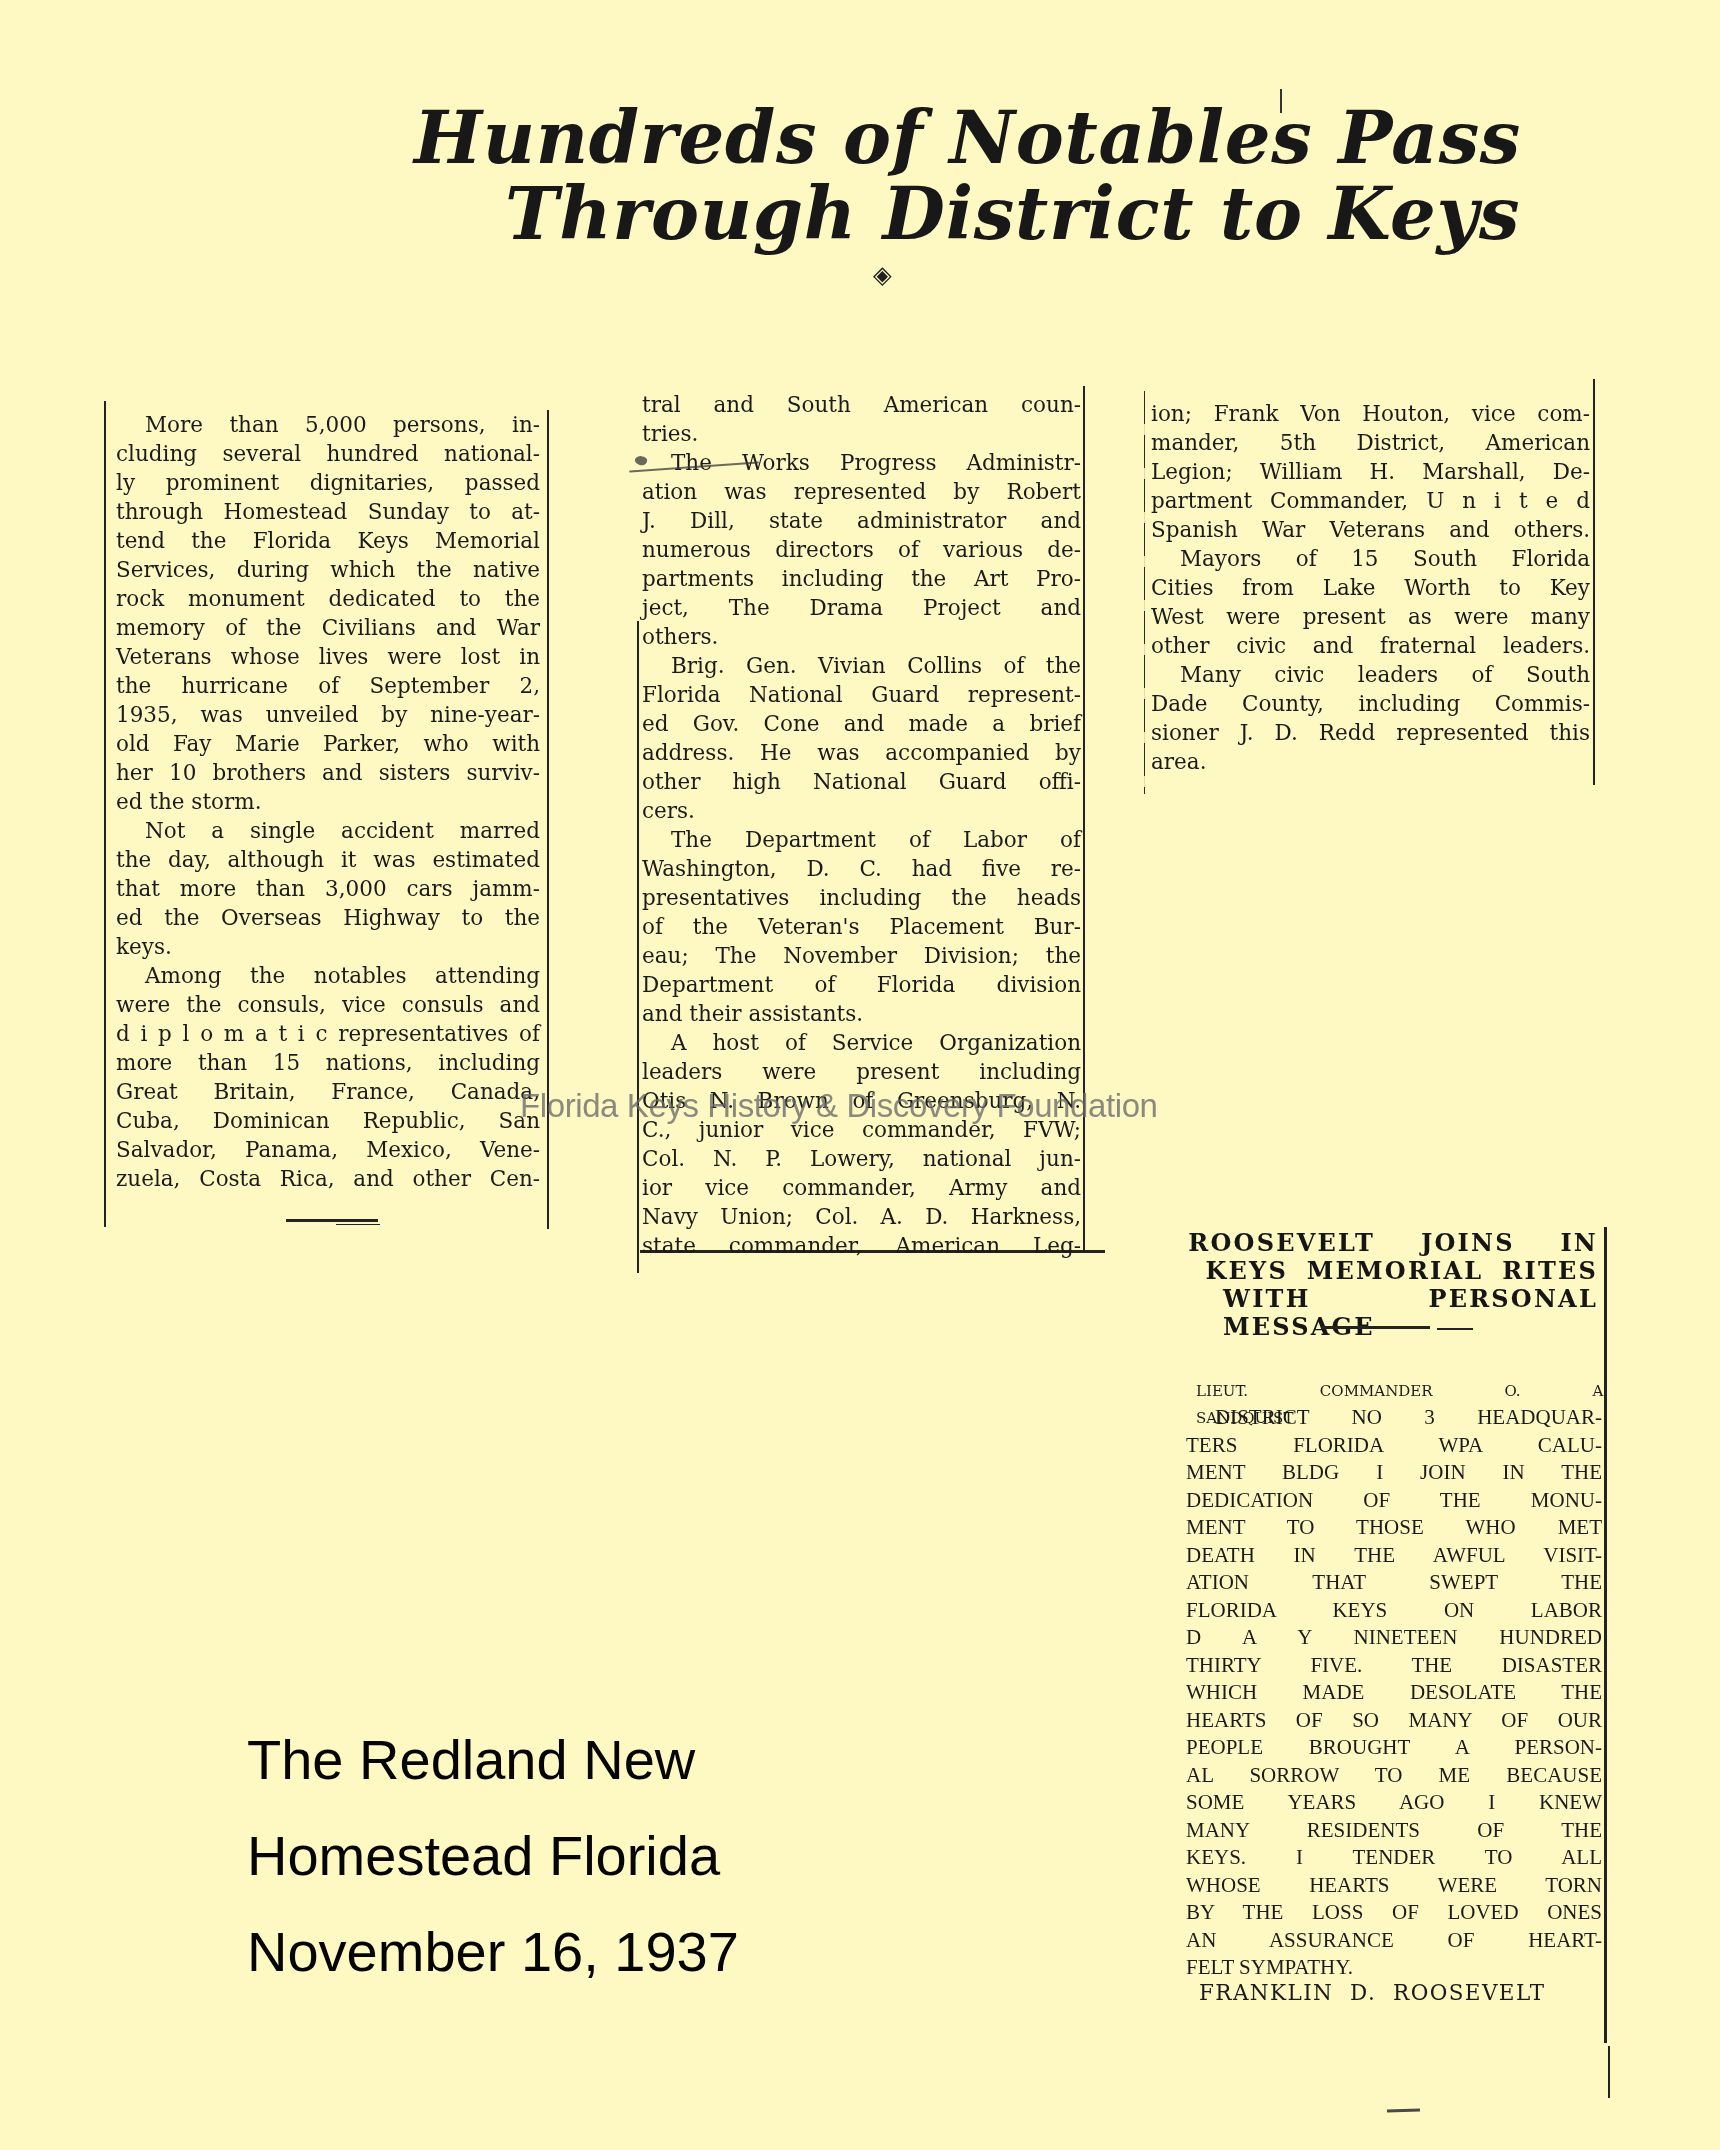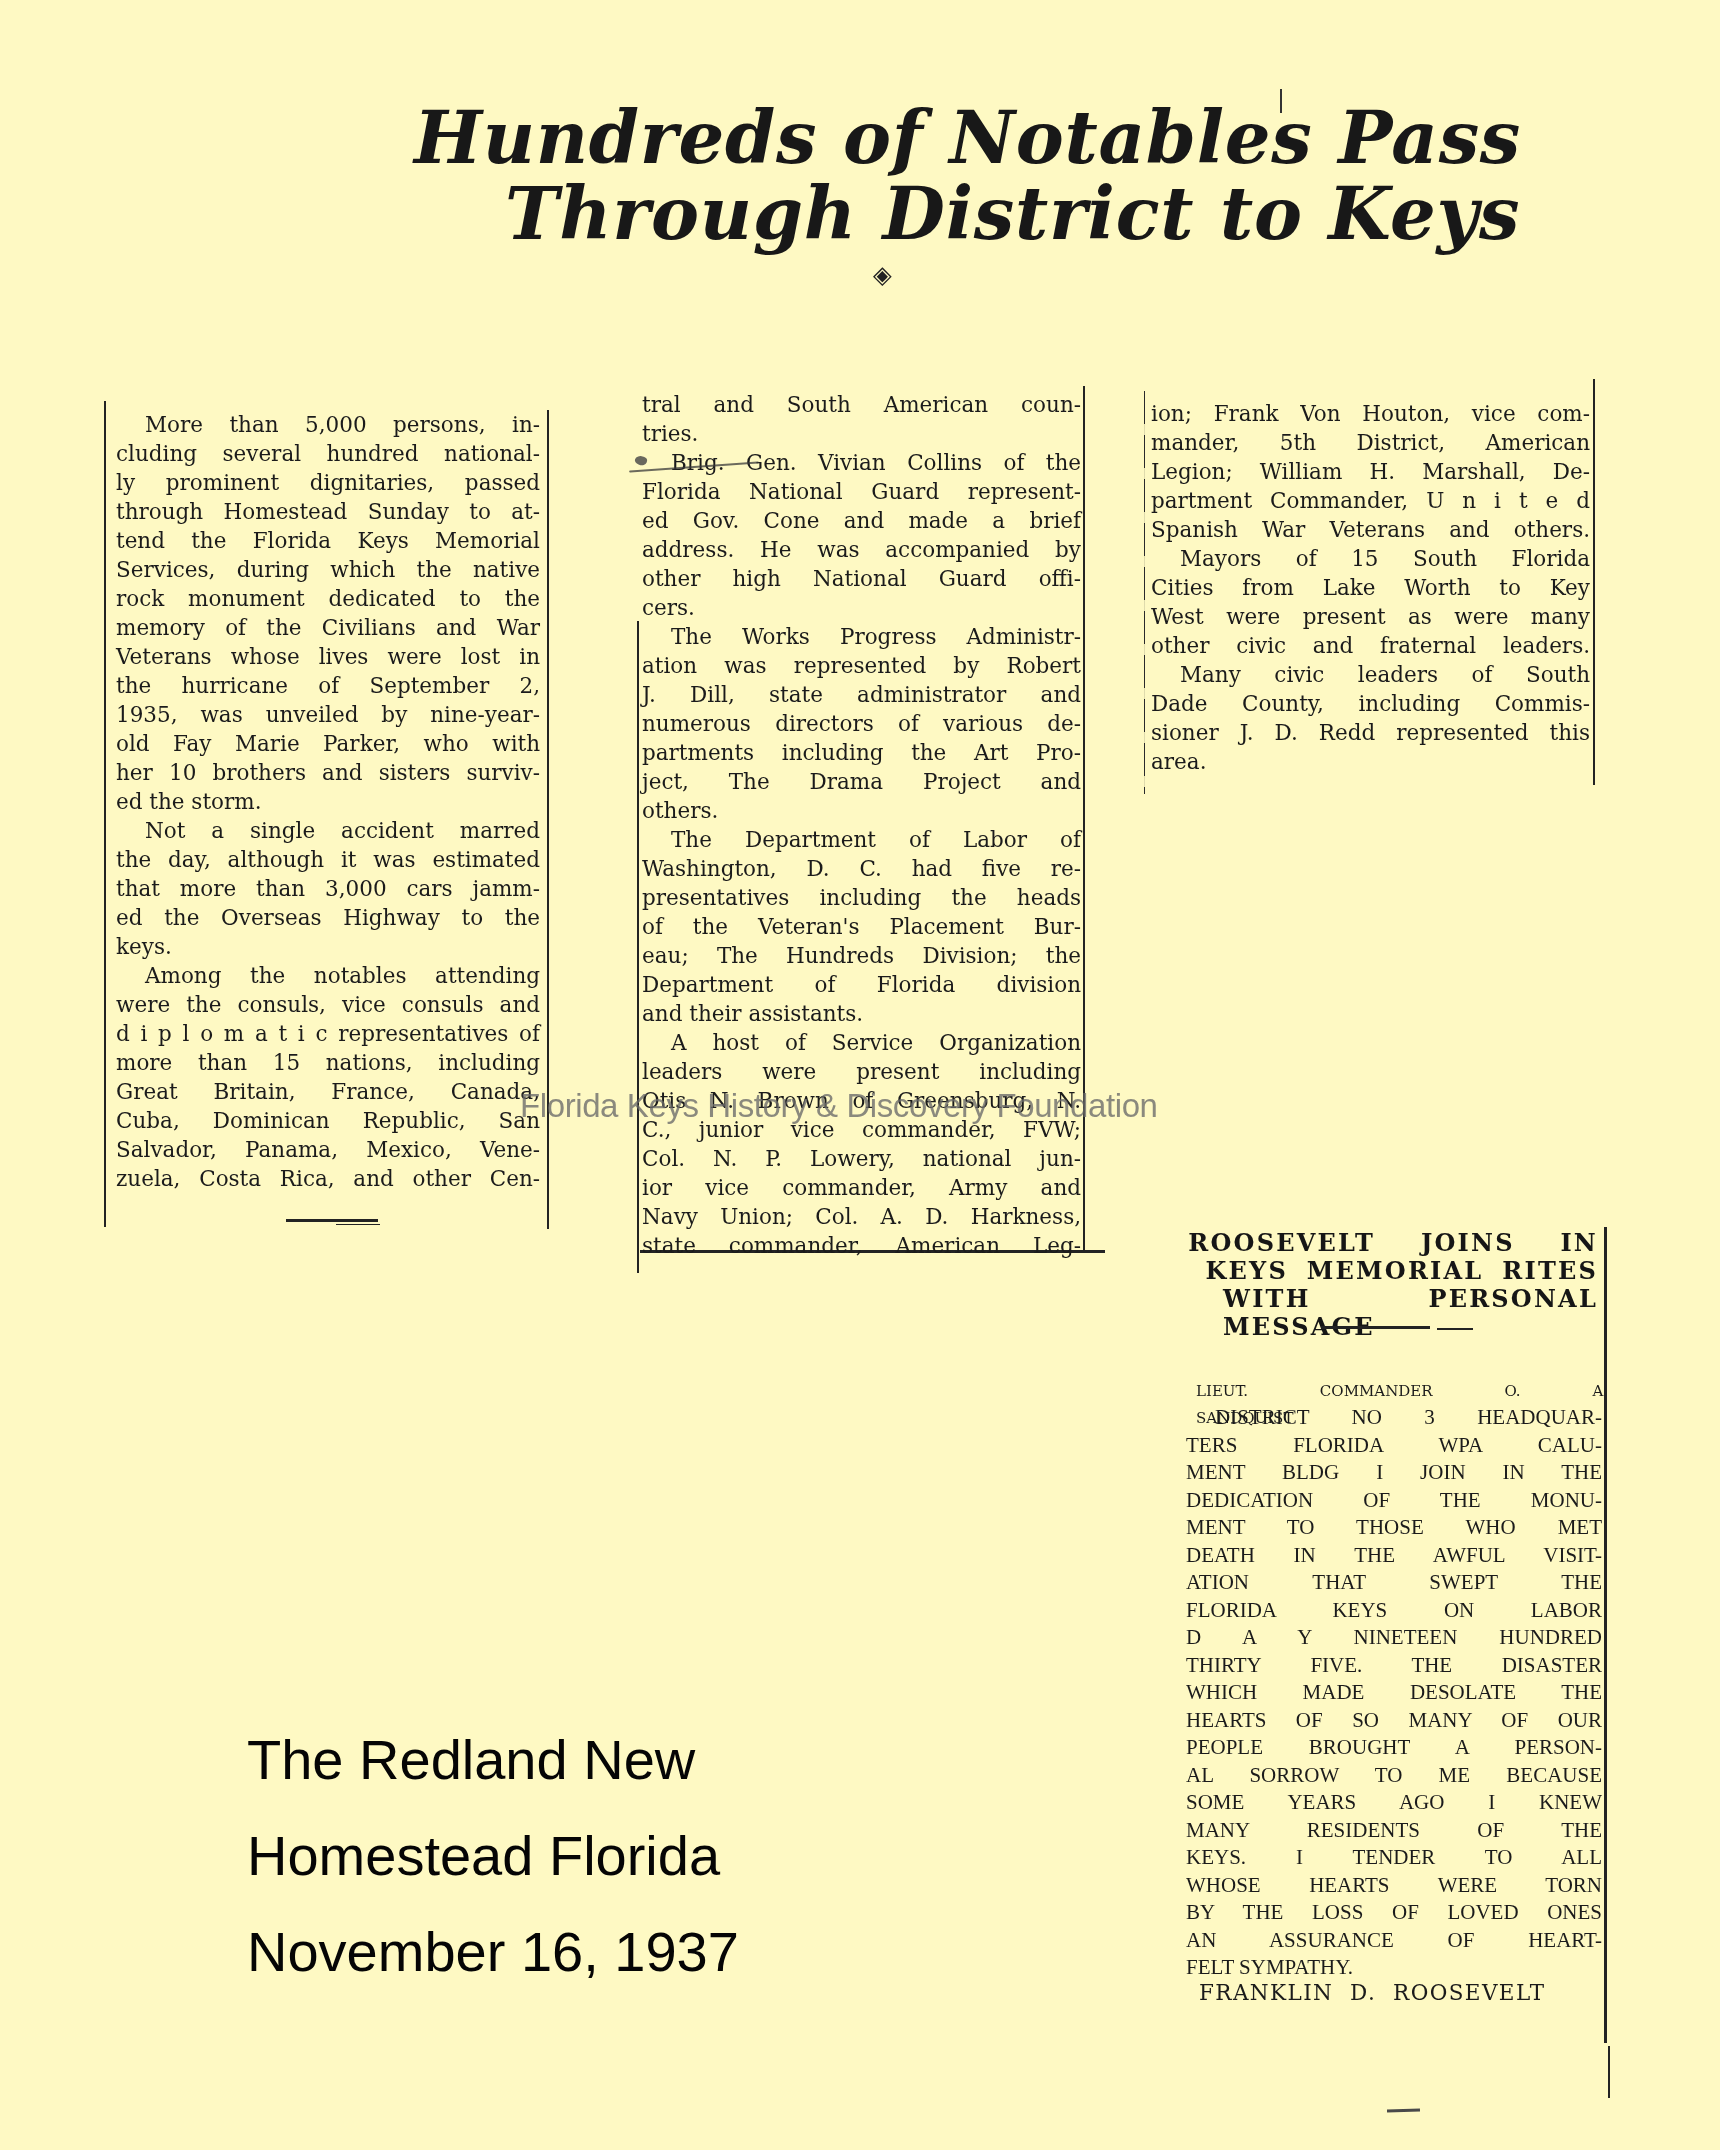--- a/index.html
+++ b/index.html
@@ -125,42 +125,42 @@
         <div class="tline">Salvador, Panama, Mexico, Vene-</div>
         <div class="tline">zuela, Costa Rica, and other Cen-</div>
       </div>
     </div>
   <div class="col col2">
       <div class="para">
         <div class="tline">tral and South American coun-</div>
         <div class="tline short">tries.</div>
       </div>
       <div class="para">
-        <div class="tline first">Brig. Gen. Vivian Collins of the</div>
-        <div class="tline">Florida National Guard represent-</div>
-        <div class="tline">ed Gov. Cone and made a brief</div>
-        <div class="tline">address. He was accompanied by</div>
-        <div class="tline">other high National Guard offi-</div>
-        <div class="tline short">cers.</div>
-      </div>
-      <div class="para">
         <div class="tline first">The Works Progress Administr-</div>
         <div class="tline">ation was represented by Robert</div>
         <div class="tline">J. Dill, state administrator and</div>
         <div class="tline">numerous directors of various de-</div>
         <div class="tline">partments including the Art Pro-</div>
         <div class="tline">ject, The Drama Project and</div>
         <div class="tline short">others.</div>
       </div>
       <div class="para">
+        <div class="tline first">Brig. Gen. Vivian Collins of the</div>
+        <div class="tline">Florida National Guard represent-</div>
+        <div class="tline">ed Gov. Cone and made a brief</div>
+        <div class="tline">address. He was accompanied by</div>
+        <div class="tline">other high National Guard offi-</div>
+        <div class="tline short">cers.</div>
+      </div>
+      <div class="para">
         <div class="tline first">The Department of Labor of</div>
         <div class="tline">Washington, D. C. had five re-</div>
         <div class="tline">presentatives including the heads</div>
         <div class="tline">of the Veteran's Placement Bur-</div>
-        <div class="tline">eau; The Hundreds Division; the</div>
+        <div class="tline">eau; The November Division; the</div>
         <div class="tline">Department of Florida division</div>
         <div class="tline short">and their assistants.</div>
       </div>
       <div class="para">
         <div class="tline first">A host of Service Organization</div>
         <div class="tline">leaders were present including</div>
         <div class="tline">Otis N. Brown of Greensburg, N.</div>
         <div class="tline">C., junior vice commander, FVW;</div>
         <div class="tline">Col. N. P. Lowery, national jun-</div>
         <div class="tline">ior vice commander, Army and</div>

